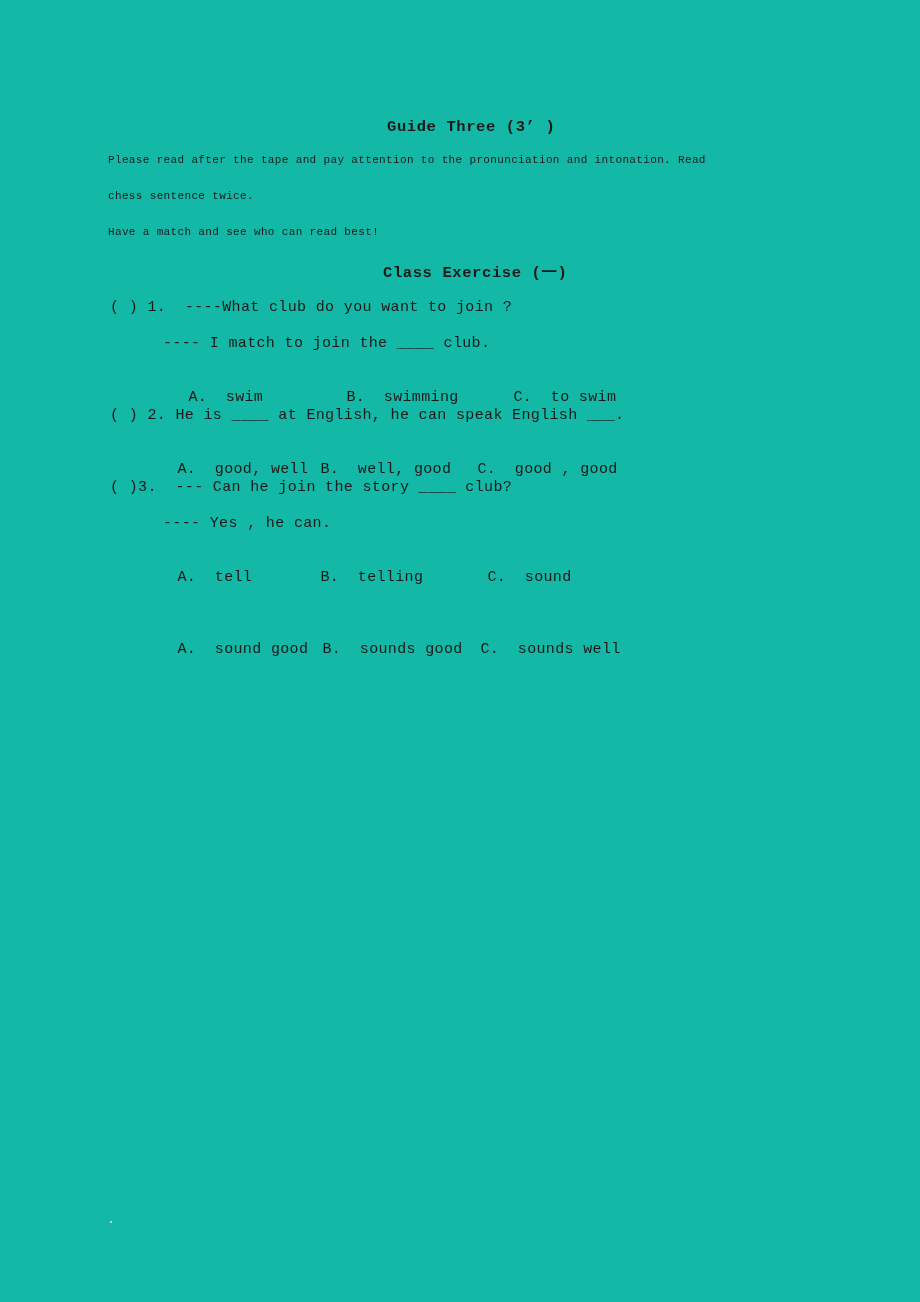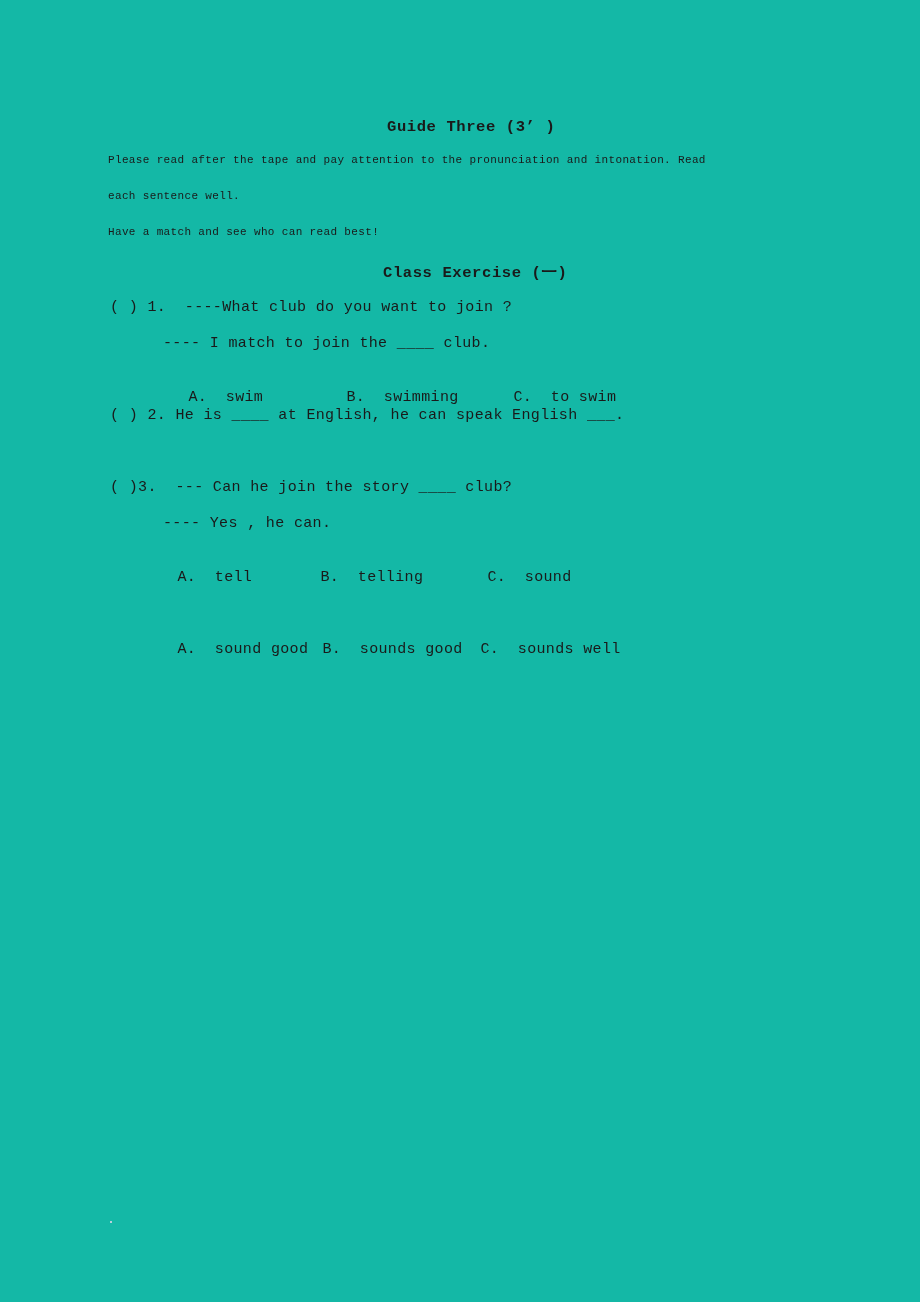--- a/index.html
+++ b/index.html
@@ -107,32 +107,35 @@
   }
 </style>
 </head>
 <body>
 
 <div class="page">
 
   <div class="heading" id="guide-title">Guide Three (3’ )</div>
 
   <div class="body-line" id="intro-line-1">Please read after the tape and pay attention to the pronunciation and intonation. Read</div>
-  <div class="body-line" id="intro-line-2">each sentence well.</div>
+  <div class="body-line" id="intro-line-2">chess sentence twice.</div>
   <div class="body-line" id="match-line">Have a match and see who can read best!</div>
 
   <div class="heading" id="exercise-title">Class Exercise (一)</div>
 
   <div class="q-line q-stem" id="q1-stem">( ) 1.  ----What club do you want to join ?</div>
   <div class="q-line q-cont" id="q1-cont">---- I match to join the ____ club.</div>
   <div class="options" id="q1-options">
     <span class="opt opt-a">A.  swim</span><span class="opt opt-b">B.  swimming</span><span class="opt opt-c">C.  to swim</span>
   </div>
 
   <div class="q-line q-stem" id="q2-stem">( ) 2. He is ____ at English, he can speak English ___.</div>
+  <div class="options" id="q2-options">
+    <span class="opt opt-a">A.  good, well</span><span class="opt opt-b">B.  well, good</span><span class="opt opt-c">C.  good , good</span>
+  </div>
 
   <div class="q-line q-stem" id="q3-stem">( )3.  --- Can he join the story ____ club?</div>
   <div class="q-line q-cont" id="q3-cont">---- Yes , he can.</div>
   <div class="options" id="q3-options">
     <span class="opt opt-a">A.  tell</span><span class="opt opt-b">B.  telling</span><span class="opt opt-c">C.  sound</span>
   </div>
 
   <div class="options" id="q4-options">
     <span class="opt opt-a">A.  sound good</span><span class="opt opt-b">B.  sounds good</span><span class="opt opt-c">C.  sounds well</span>
   </div>

